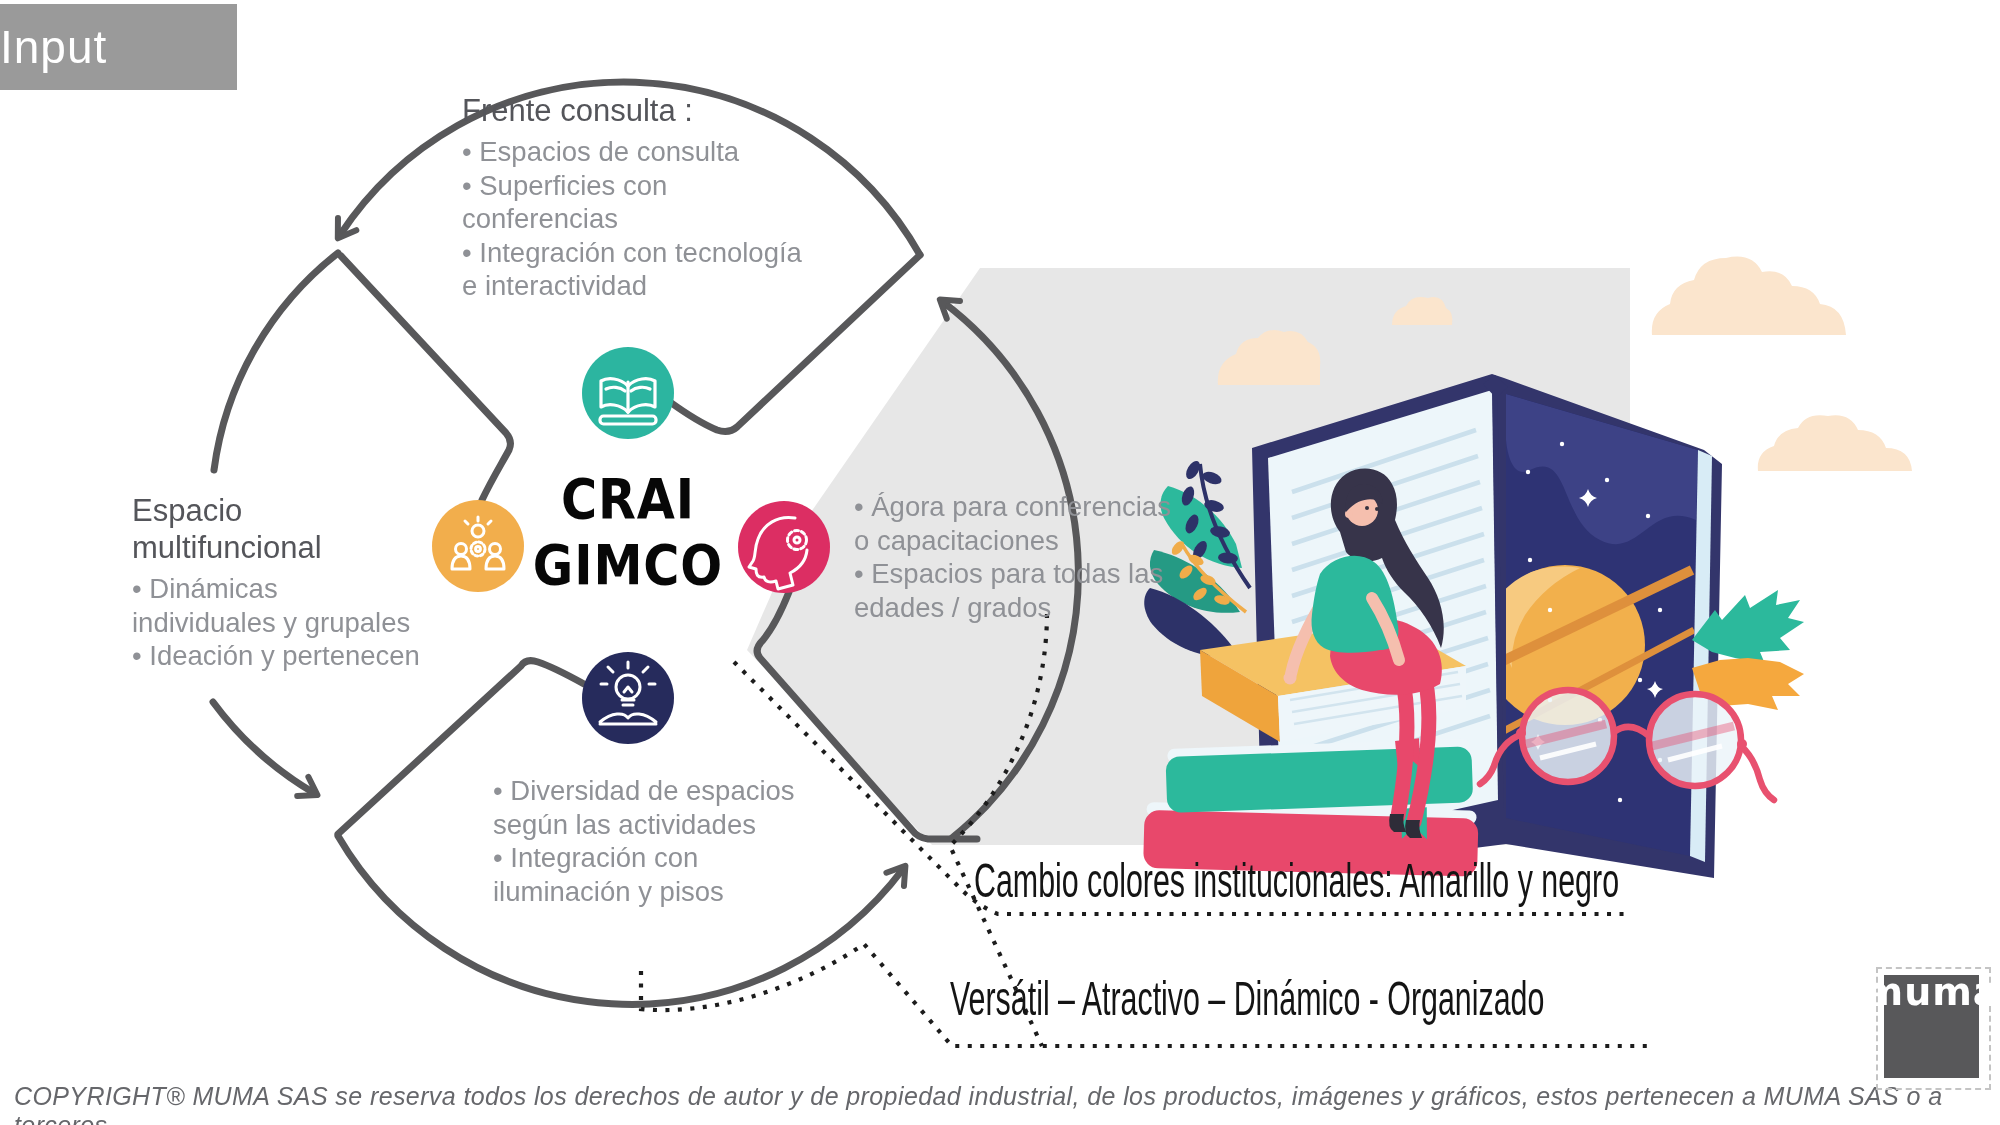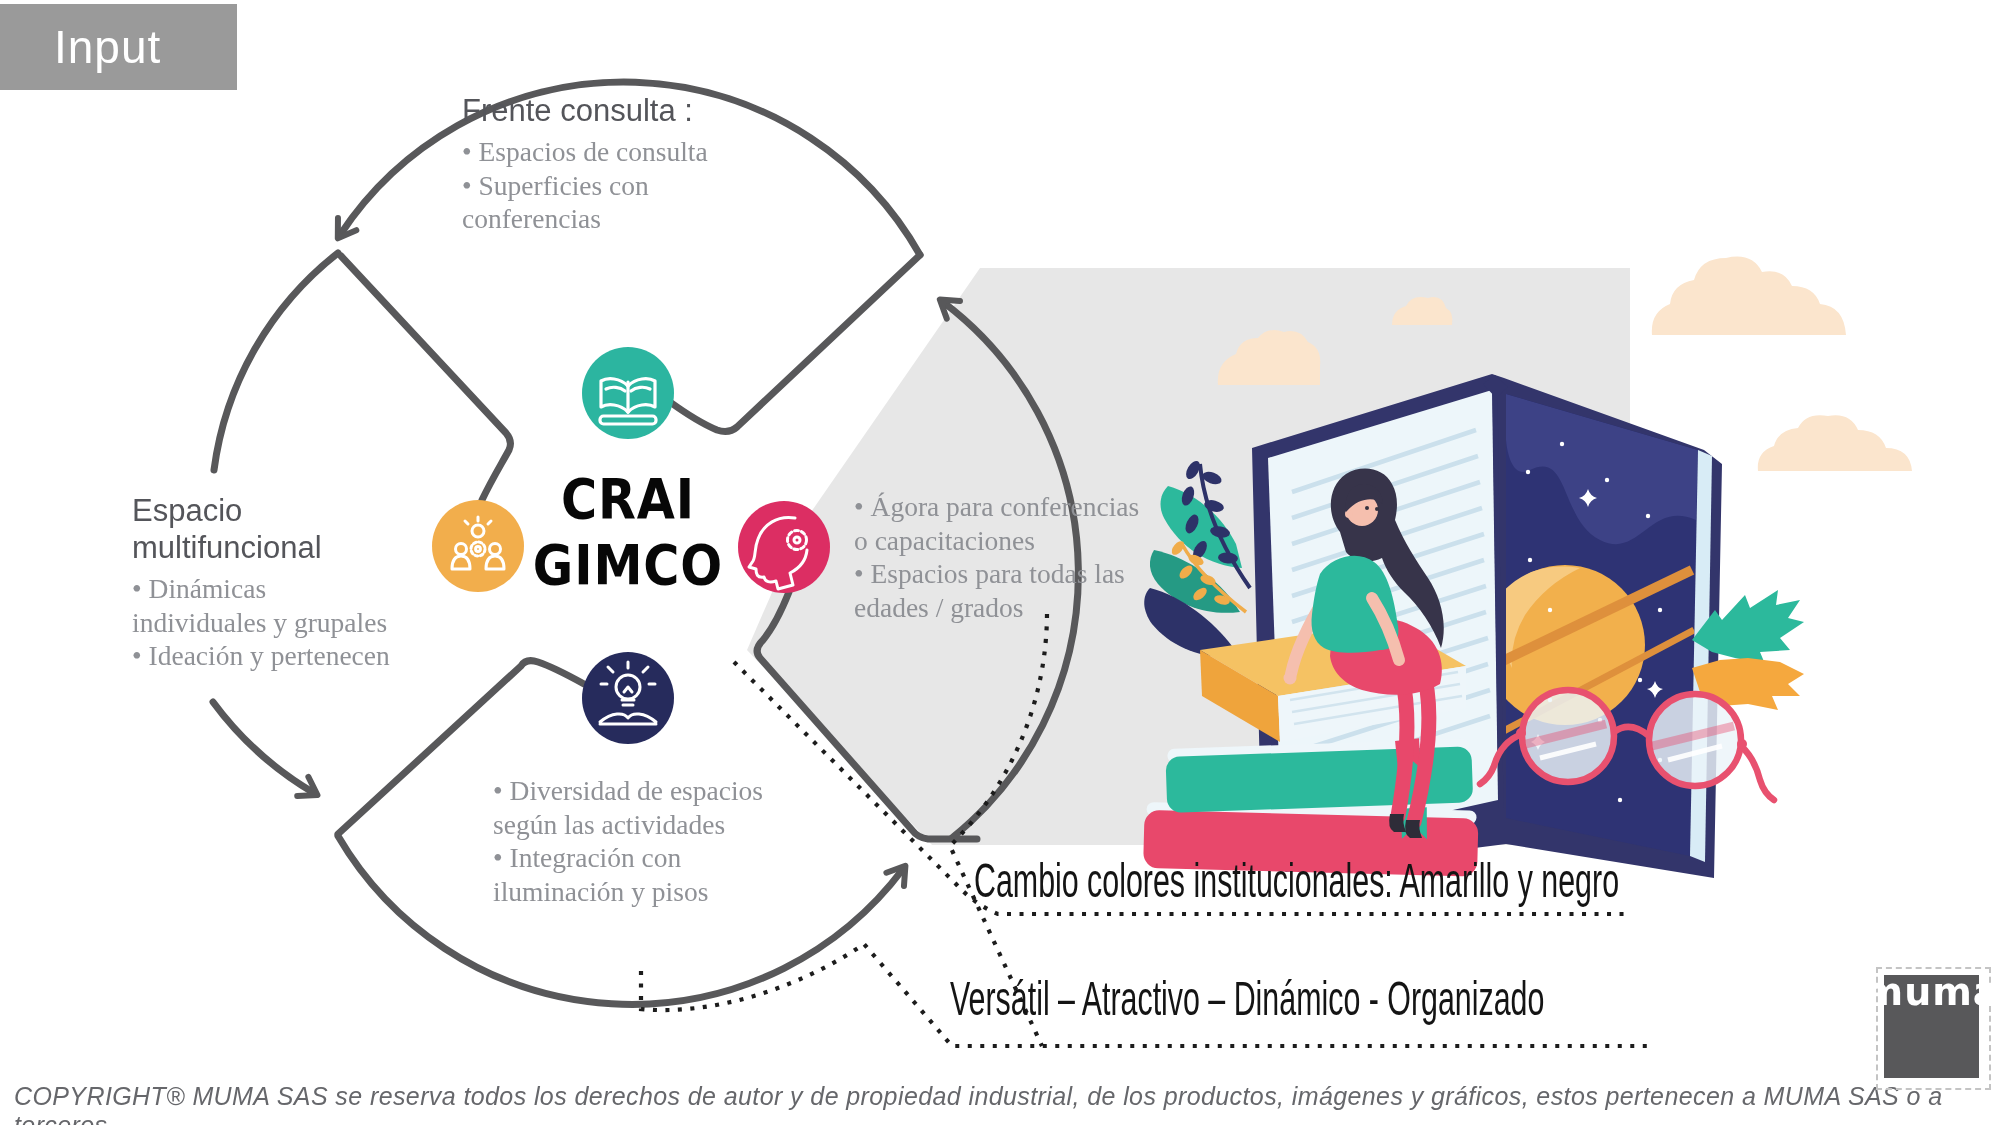--- a/index.html
+++ b/index.html
@@ -2,25 +2,25 @@
 <html><head>
 <meta charset="utf-8">
 <style>
   html,body{margin:0;padding:0;background:#fff;}
   #canvas{position:relative;width:2000px;height:1125px;background:#ffffff;overflow:hidden;
           font-family:"Liberation Sans",sans-serif;}
   #bg-svg{position:absolute;left:0;top:0;z-index:0;}
   .txt{position:absolute;z-index:2;}
   
   #input-box{left:0;top:4px;width:237px;height:86px;background:#9a9a9a;}
-  #input-box span{display:block;padding-left:54px;line-height:86px;font-size:46px;color:#ffffff;letter-spacing:1px;}
+  #input-box span{display:block;line-height:86px;font-size:46px;color:#ffffff;letter-spacing:1px;}
   
   .sec-title{font-size:31px;color:#54555a;white-space:pre-line;line-height:37px;}
   .blist{list-style:none;margin:6px 0 0 0;padding:0;}
-  .blist li{font-size:27.5px;line-height:33.5px;color:#8f9196;white-space:pre-line;font-family:Liberation Serif, serif;}
+  .blist li{font-size:27.5px;line-height:33.5px;color:#8f9196;white-space:pre-line;}
   .blist li::before{content:"\2022  ";}
   #frente{left:462px;top:92px;width:400px;}
   #espacio{left:132px;top:492px;width:310px;}
   #agora{left:854px;top:490px;width:340px;}
   #diversidad{left:493px;top:774px;width:330px;}
   
   #crai{left:478px;top:466px;width:300px;text-align:center;font-size:56px;line-height:66px;
         font-weight:800;color:#070707;letter-spacing:1px;transform:scaleX(.88);transform-origin:center;white-space:pre-line;
         font-family:"DejaVu Sans","Liberation Sans",sans-serif;}
   
@@ -240,20 +240,22 @@
 <div class="txt" id="input-box">
   <span>Input</span>
 </div>
 
 <div class="txt" id="frente">
   <div class="sec-title">Frente consulta :</div>
   <ul class="blist">
     <li>Espacios de consulta</li>
     <li> Superficies con
 conferencias</li>
+    <li>Integración con tecnología
+e interactividad</li>
   </ul>
 </div>
 
 <div class="txt" id="espacio">
   <div class="sec-title">Espacio
 multifuncional</div>
   <ul class="blist">
     <li>Dinámicas
 individuales y grupales</li>
     <li>Ideación y pertenecen</li>

